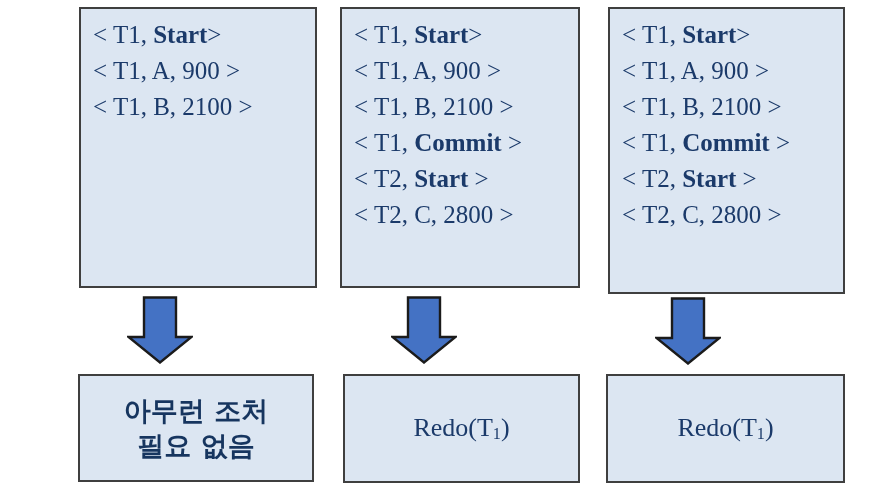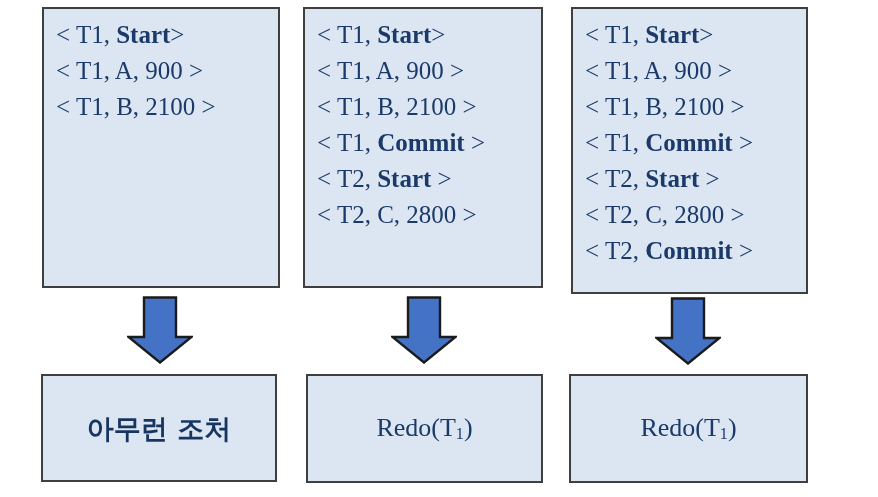--- a/index.html
+++ b/index.html
@@ -12,20 +12,21 @@
   .canvas {
     position: relative;
     width: 878px; height: 497px;
     background: var(--bg, #ffffff);
   }
   .box {
     position: absolute;
     background: var(--box-fill, #dce6f2);
     border: 2px solid var(--box-border, #3f3f3f);
     box-sizing: border-box;
+    margin-left: 37px;
   }
   .log-box { padding: 8px 4px 0 12px; }
   .log-line {
     font-family: "Liberation Serif", serif;
     font-size: 25px;
     line-height: 36px;
     color: var(--text, #1b3a6a);
     white-space: nowrap;
   }
   .log-line .b { font-weight: bold; }
@@ -93,35 +94,35 @@
       <div class="log-line"><span>&lt; T2, </span><span class="b">Start</span><span> &gt;</span></div>
       <div class="log-line"><span>&lt; T2, C, 2800 &gt;</span></div>
     </div>
   <div class="box log-box c2">
       <div class="log-line"><span>&lt; T1, </span><span class="b">Start</span><span>&gt;</span></div>
       <div class="log-line"><span>&lt; T1, A, 900 &gt;</span></div>
       <div class="log-line"><span>&lt; T1, B, 2100 &gt;</span></div>
       <div class="log-line"><span>&lt; T1, </span><span class="b">Commit</span><span> &gt;</span></div>
       <div class="log-line"><span>&lt; T2, </span><span class="b">Start</span><span> &gt;</span></div>
       <div class="log-line"><span>&lt; T2, C, 2800 &gt;</span></div>
-      <div class="log-line"><span>&lt; T2, </span><span class="b">Commit</span><span> &gt;</span></div>
     </div>
 
   <svg class="arrow-svg c0" viewBox="0 0 66 68" aria-hidden="true">
     <polygon class="arrow-shape" points="17,1.5 49,1.5 49,41 64.5,41 33,66.5 1.5,41 17,41"></polygon>
   </svg>
   <svg class="arrow-svg c1" viewBox="0 0 66 68" aria-hidden="true">
     <polygon class="arrow-shape" points="17,1.5 49,1.5 49,41 64.5,41 33,66.5 1.5,41 17,41"></polygon>
   </svg>
   <svg class="arrow-svg c2" viewBox="0 0 66 68" aria-hidden="true">
     <polygon class="arrow-shape" points="17,1.5 49,1.5 49,41 64.5,41 33,66.5 1.5,41 17,41"></polygon>
   </svg>
 
   <div class="box result-box c0 korean-bold">
       <div class="result-line"><span class="b">아무런 조처</span></div>
+      <div class="result-line"><span class="b">필요 없음</span></div>
     </div>
   <div class="box result-box c1 serif">
       <div class="result-line"><span>Redo(T</span><span class="sub">1</span><span>)</span></div>
     </div>
   <div class="box result-box c2 serif">
       <div class="result-line"><span>Redo(T</span><span class="sub">1</span><span>)</span></div>
     </div>
 
 </div>
 

